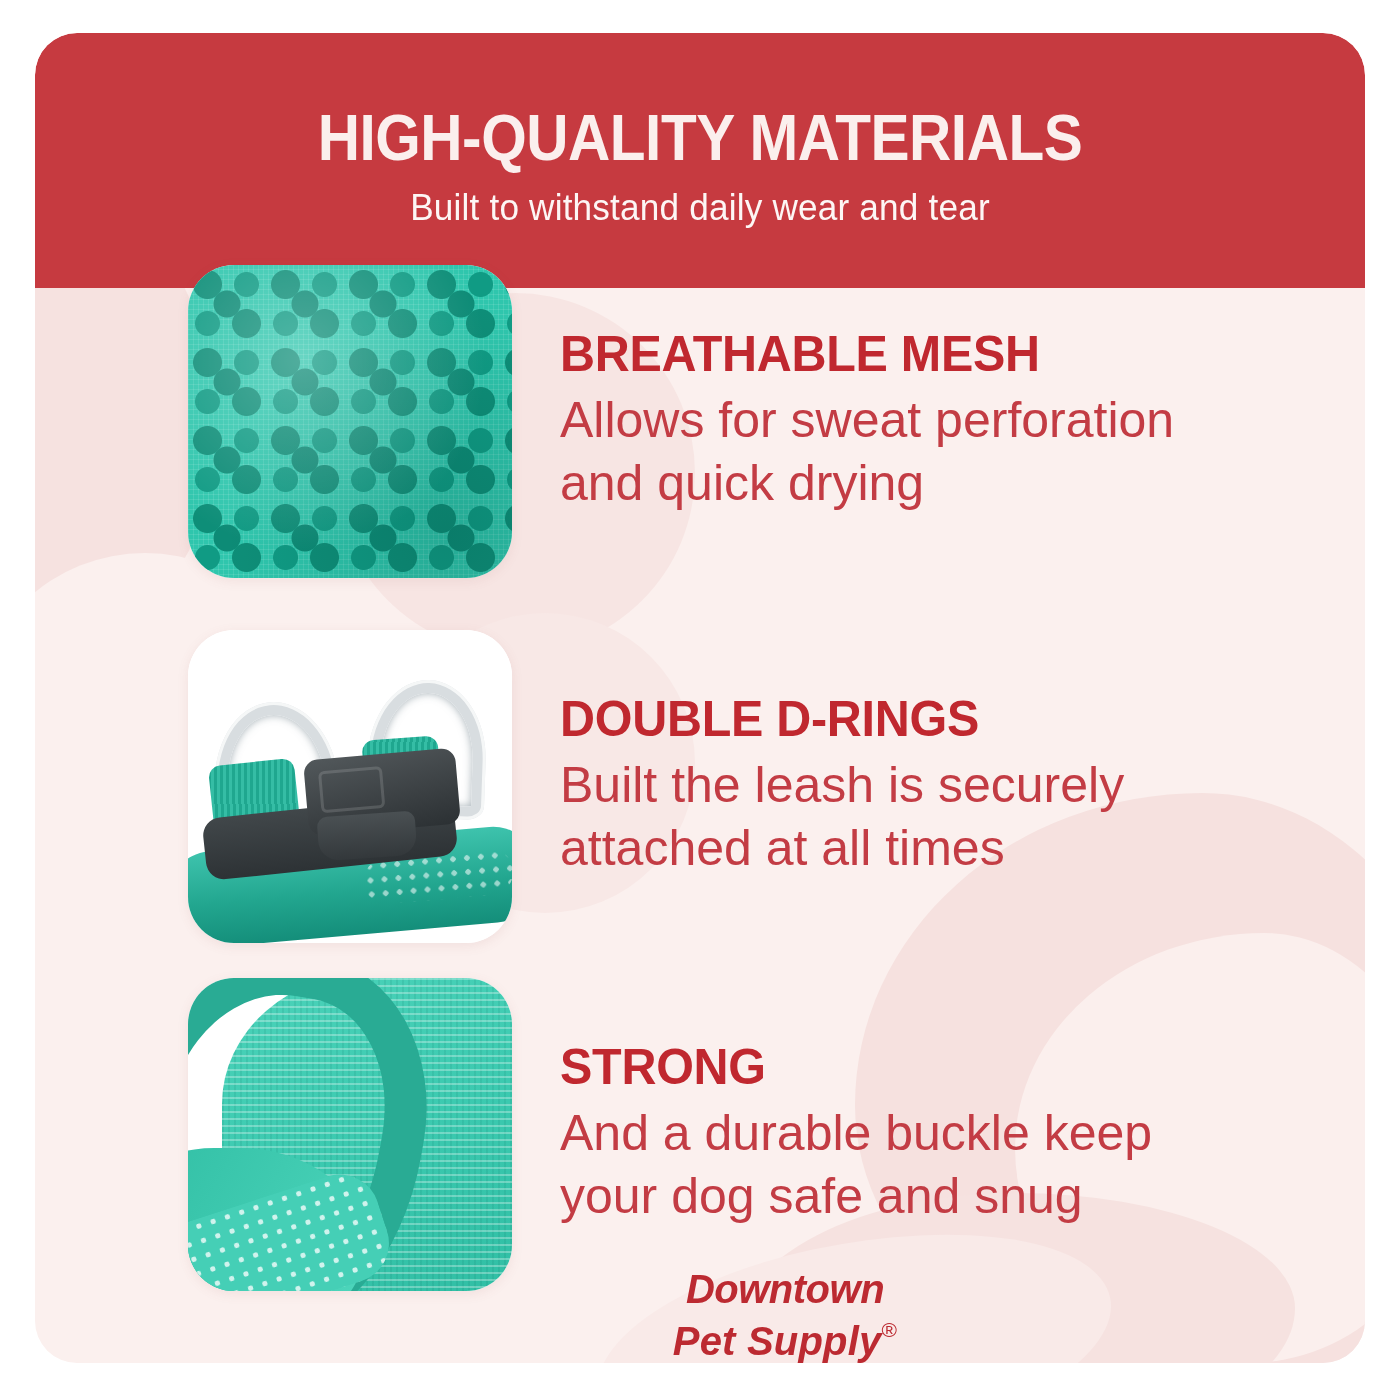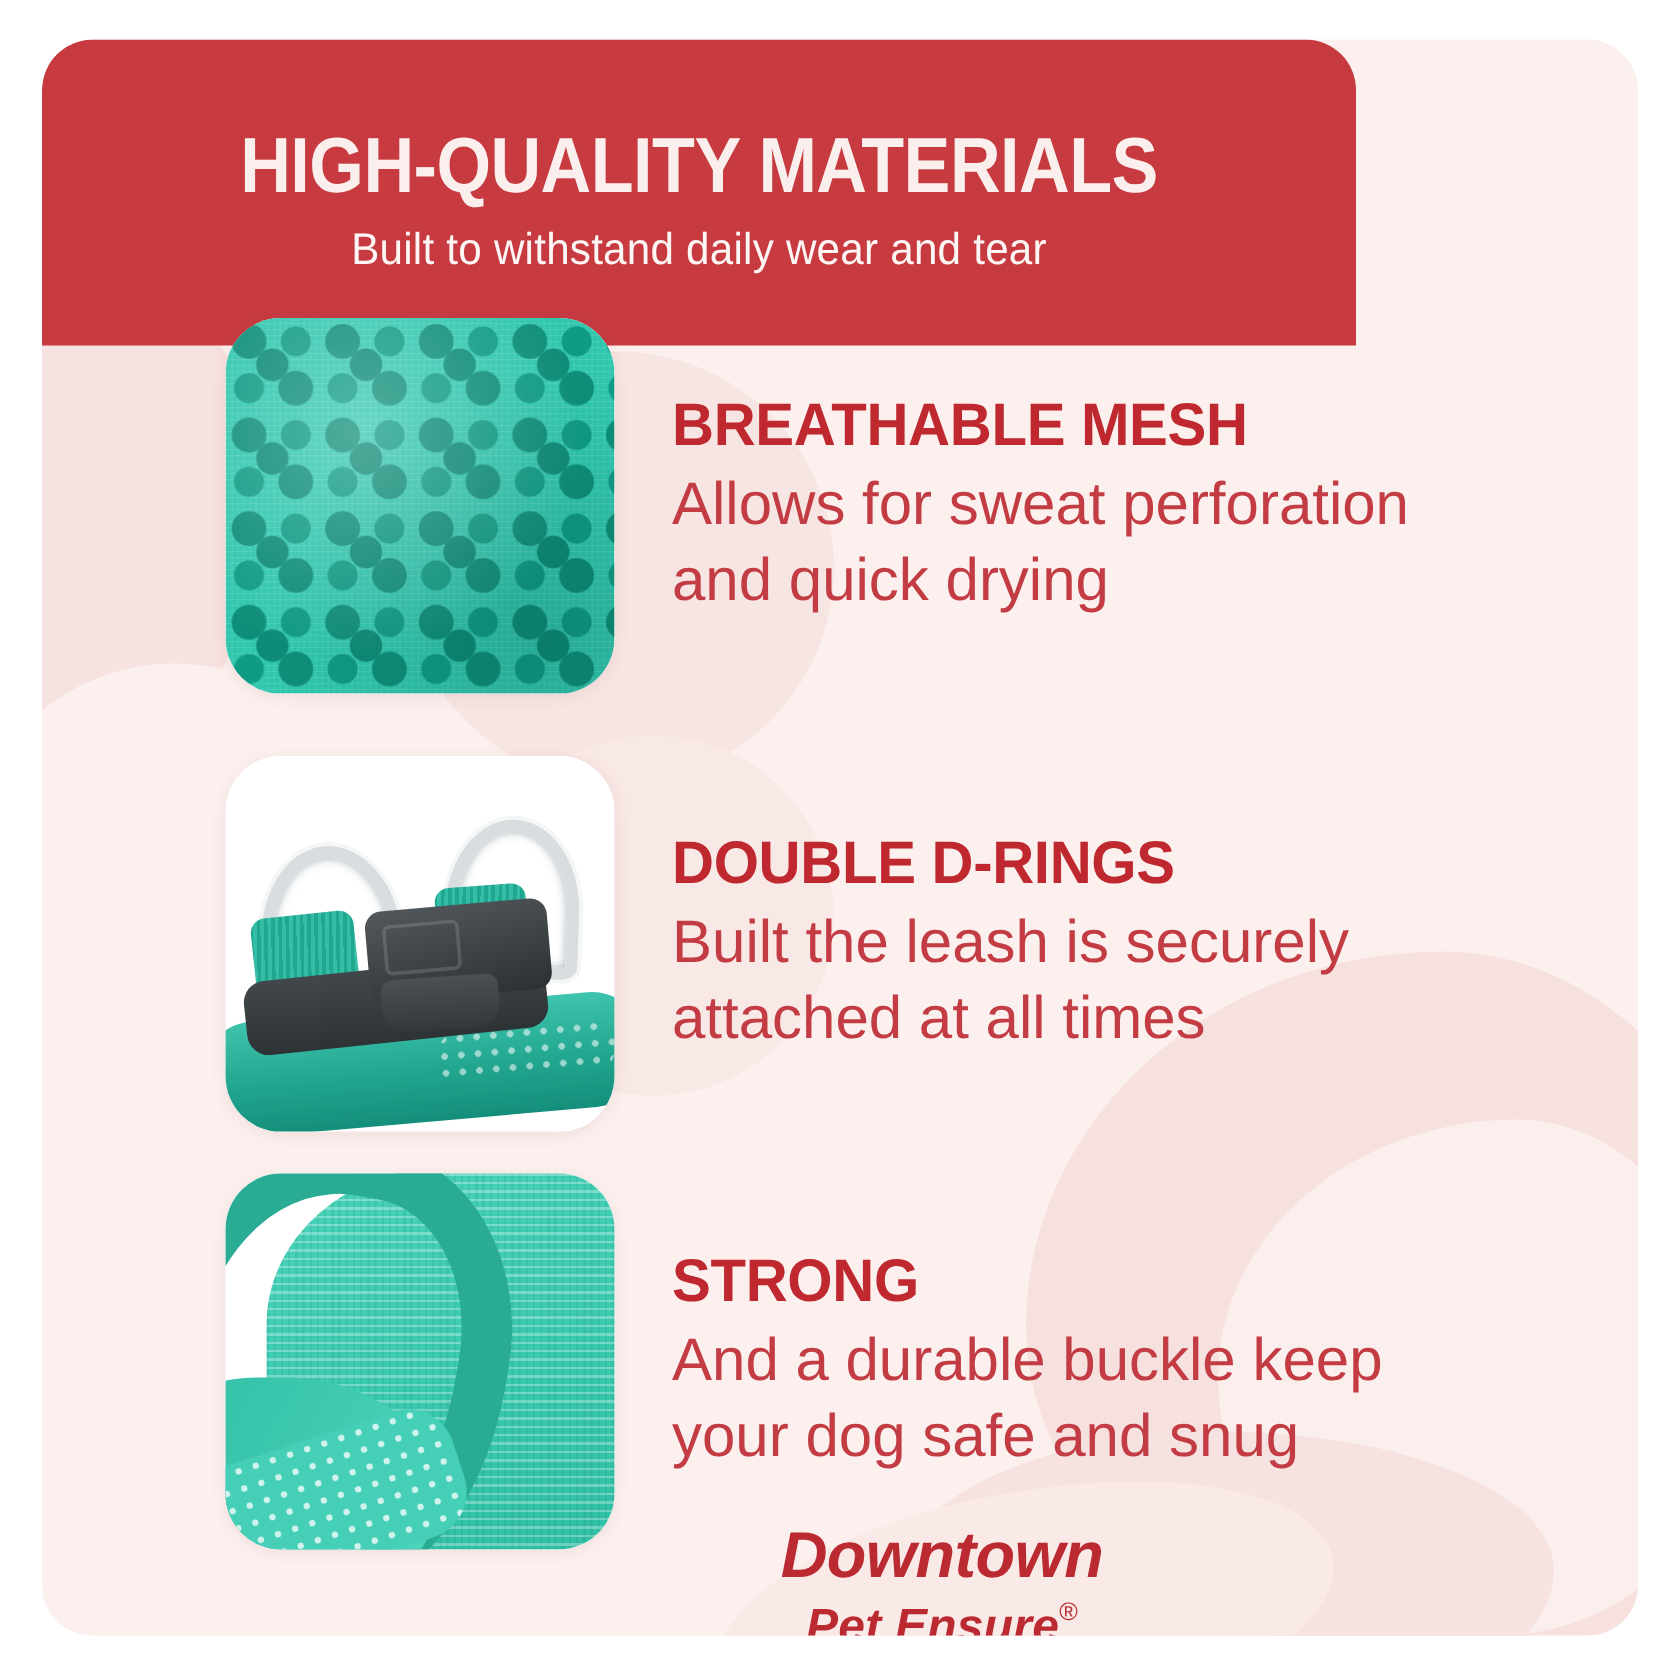--- a/index.html
+++ b/index.html
@@ -111,21 +111,21 @@
     height: 260px;
     background: #ffffff;
     border-radius: 50%;
   }
 
   
   .banner {
     position: absolute;
     left: 0;
     top: 0;
-    width: 1095px;
+    width: 1330px;
     height: 255px;
     background: #c63a40;
     border-radius: 42px 42px 0 0;
     text-align: center;
     z-index: 5;
   }
   .banner-title {
     margin: 0;
     padding-top: 72px;
     color: #fbefed;
@@ -399,21 +399,21 @@
   .logo {
     position: absolute;
     left: 540px;
     top: 1236px;
     width: 420px;
     text-align: center;
     z-index: 12;
   }
   .logo-top {
     color: #bc2a31;
-    font-size: 54px;
+    font-size: 40px;
     line-height: 1;
     font-weight: 700;
     font-style: italic;
     letter-spacing: -0.5px;
   }
   .logo-bottom {
     color: #bc2a31;
     font-size: 40px;
     line-height: 1;
     font-weight: 700;
@@ -492,18 +492,18 @@
       </div>
       <div class="ftext">
         <h2 class="ftitle">STRONG</h2>
         <p class="fdesc">And a durable buckle keep your dog safe and snug</p>
       </div>
     </div>
 
     <div class="logo">
       <div class="logo-top">Downtown</div>
       <div class="logo-bottom">
-        <span>Pet Ensure</span><span class="logo-reg">®</span>
+        <span>Pet Supply</span><span class="logo-reg">®</span>
       </div>
     </div>
 
   </div>
 </div>
 
 </body></html>

